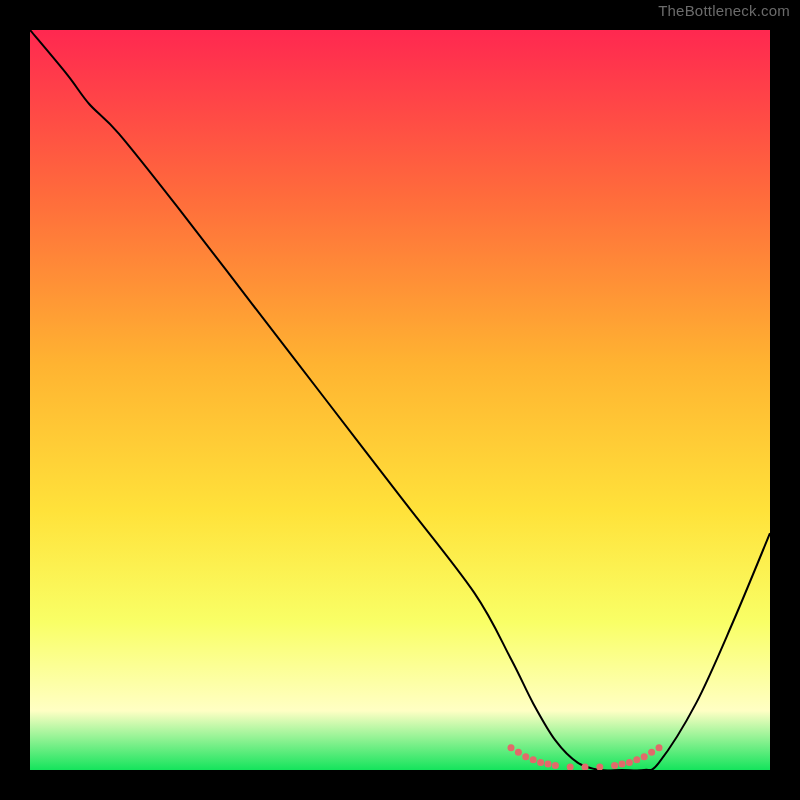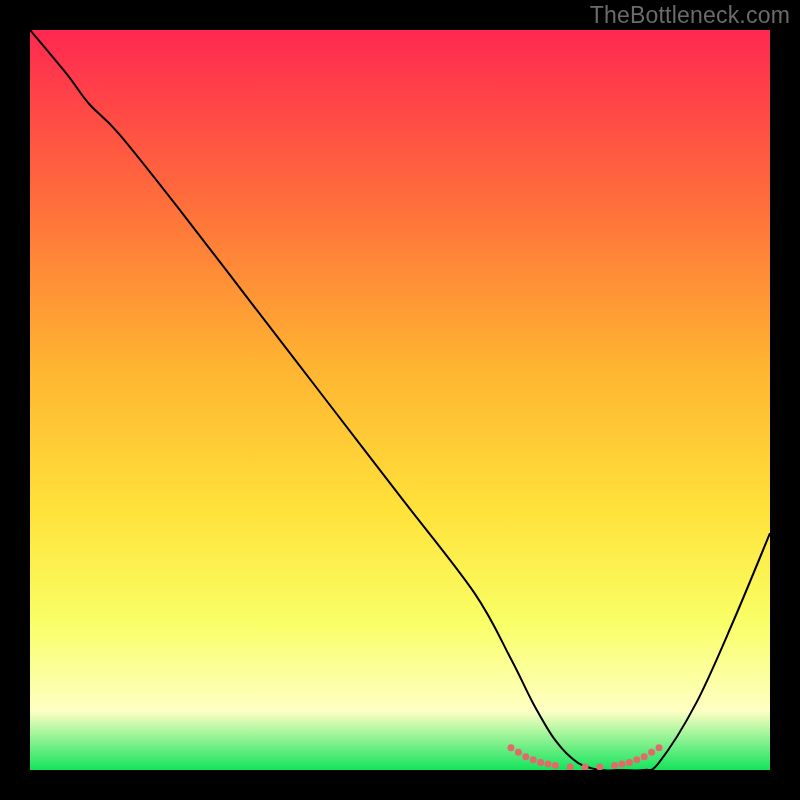--- a/index.html
+++ b/index.html
@@ -15,21 +15,21 @@
     position: relative;
     width: 800px;
     height: 800px;
     background: #000;
   }
   .watermark {
     position: absolute;
     top: 2px;
     right: 10px;
     color: #6b6b6b;
-    font-size: 23px;
+    font-size: 15px;
     font-weight: 400;
     letter-spacing: 0.2px;
     z-index: 10;
   }
   .plot {
     position: absolute;
     left: 30px;
     top: 30px;
     width: 740px;
     height: 740px;

